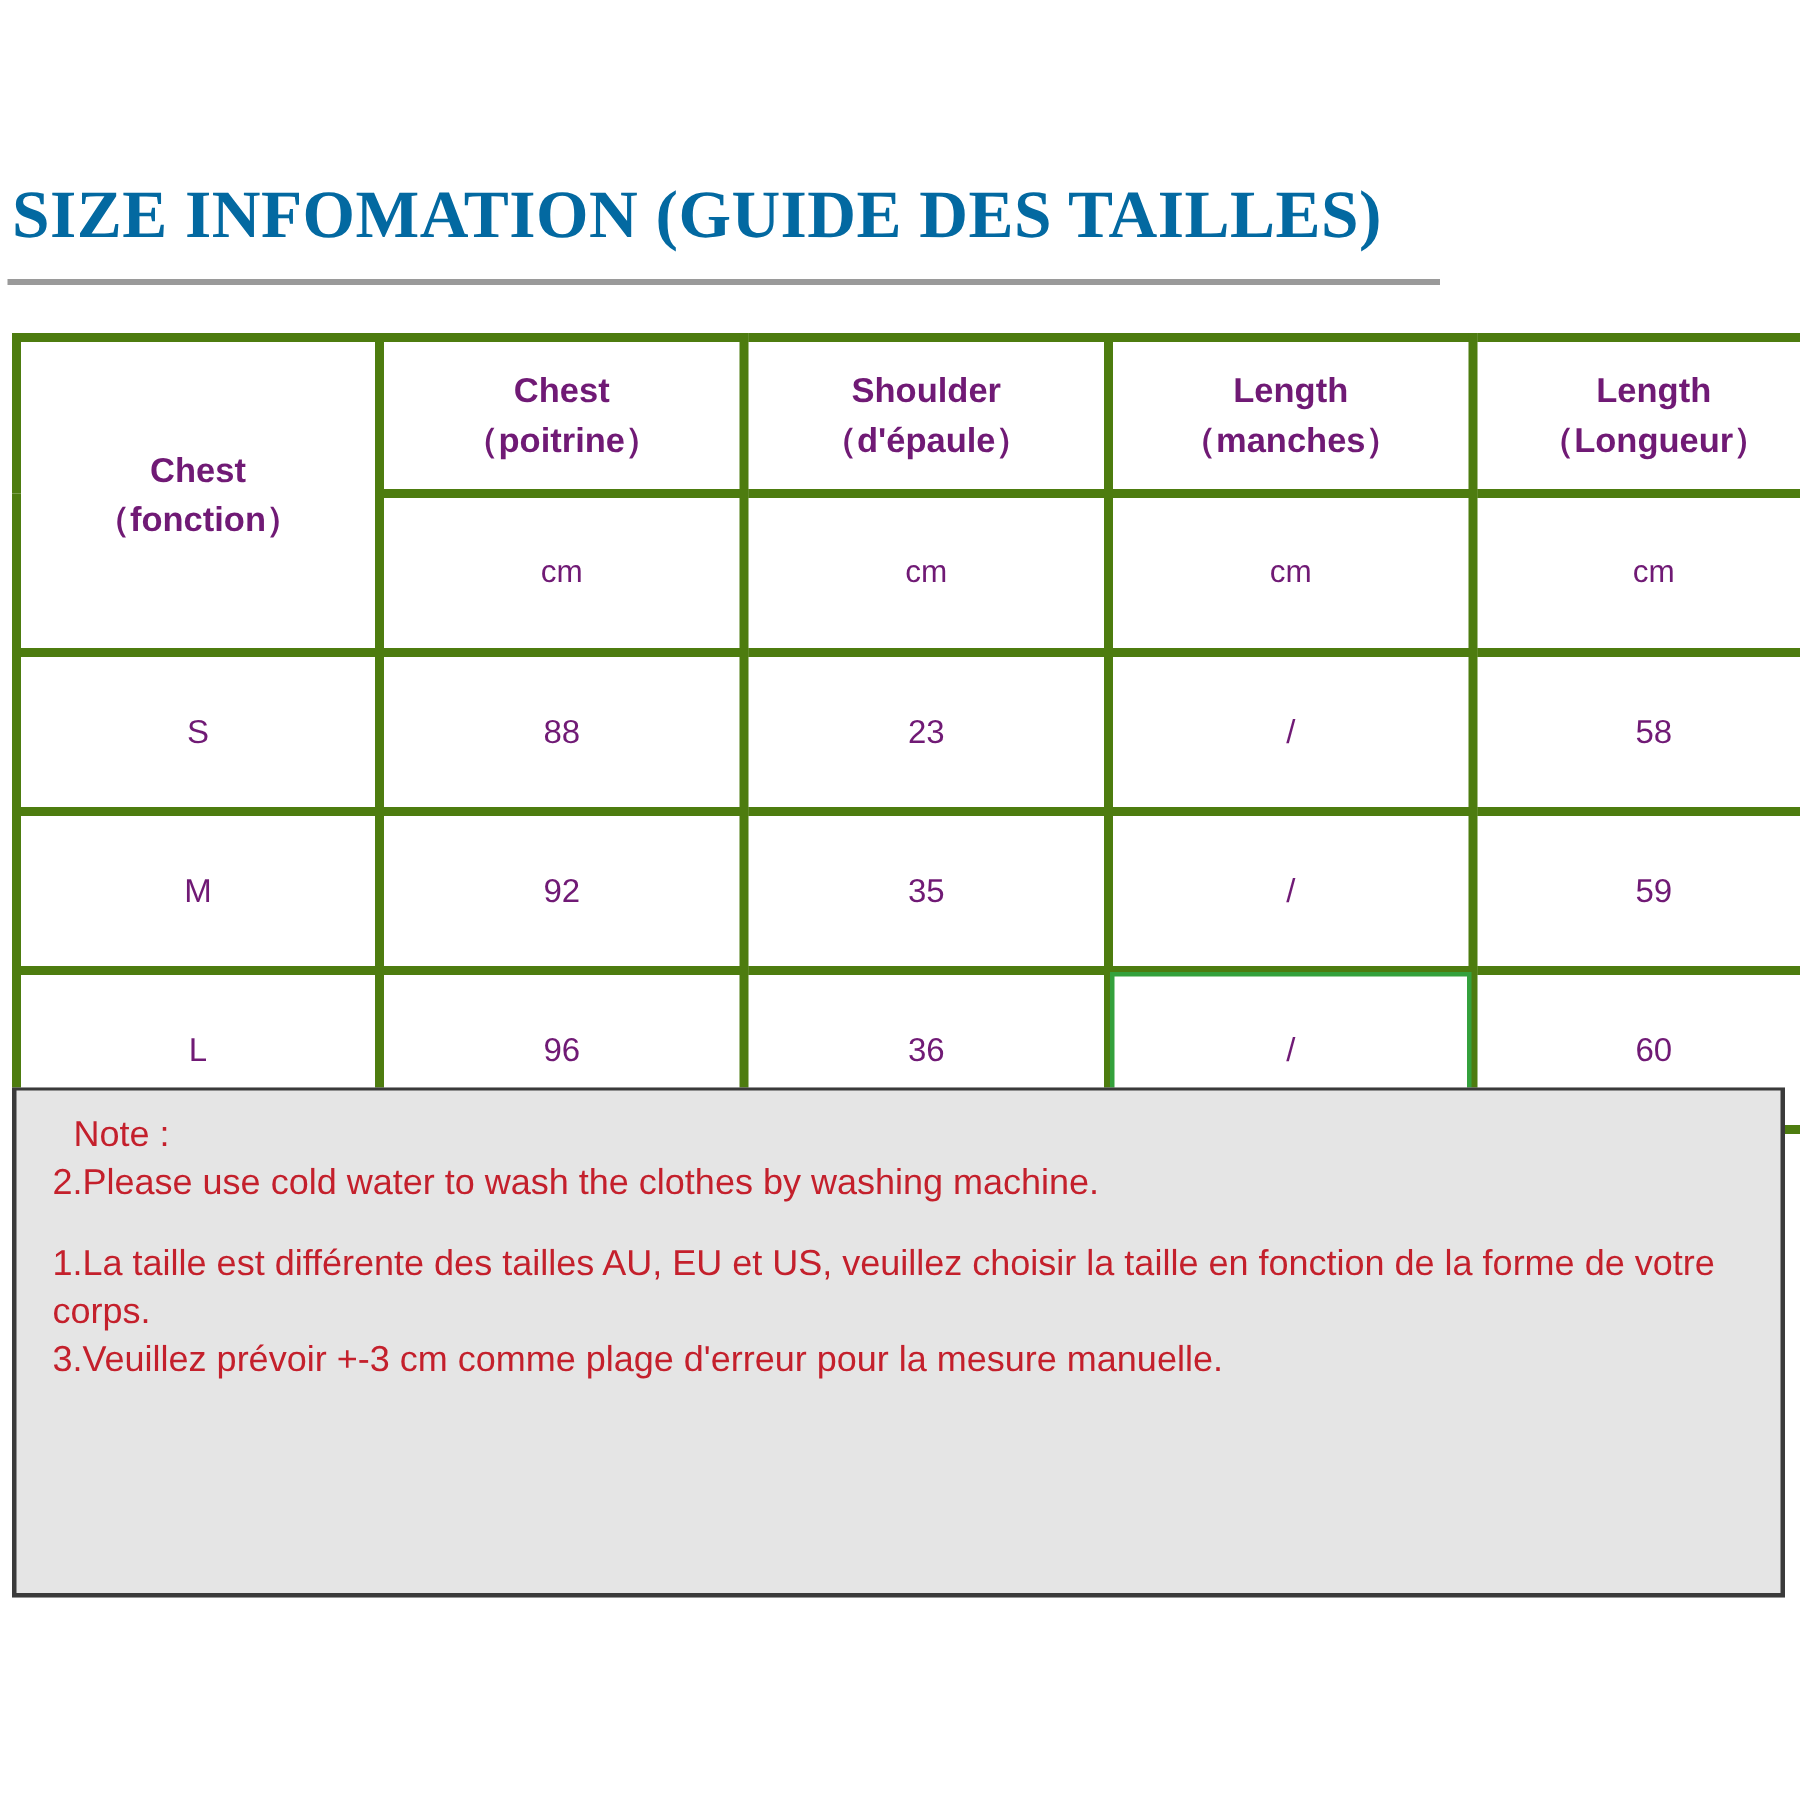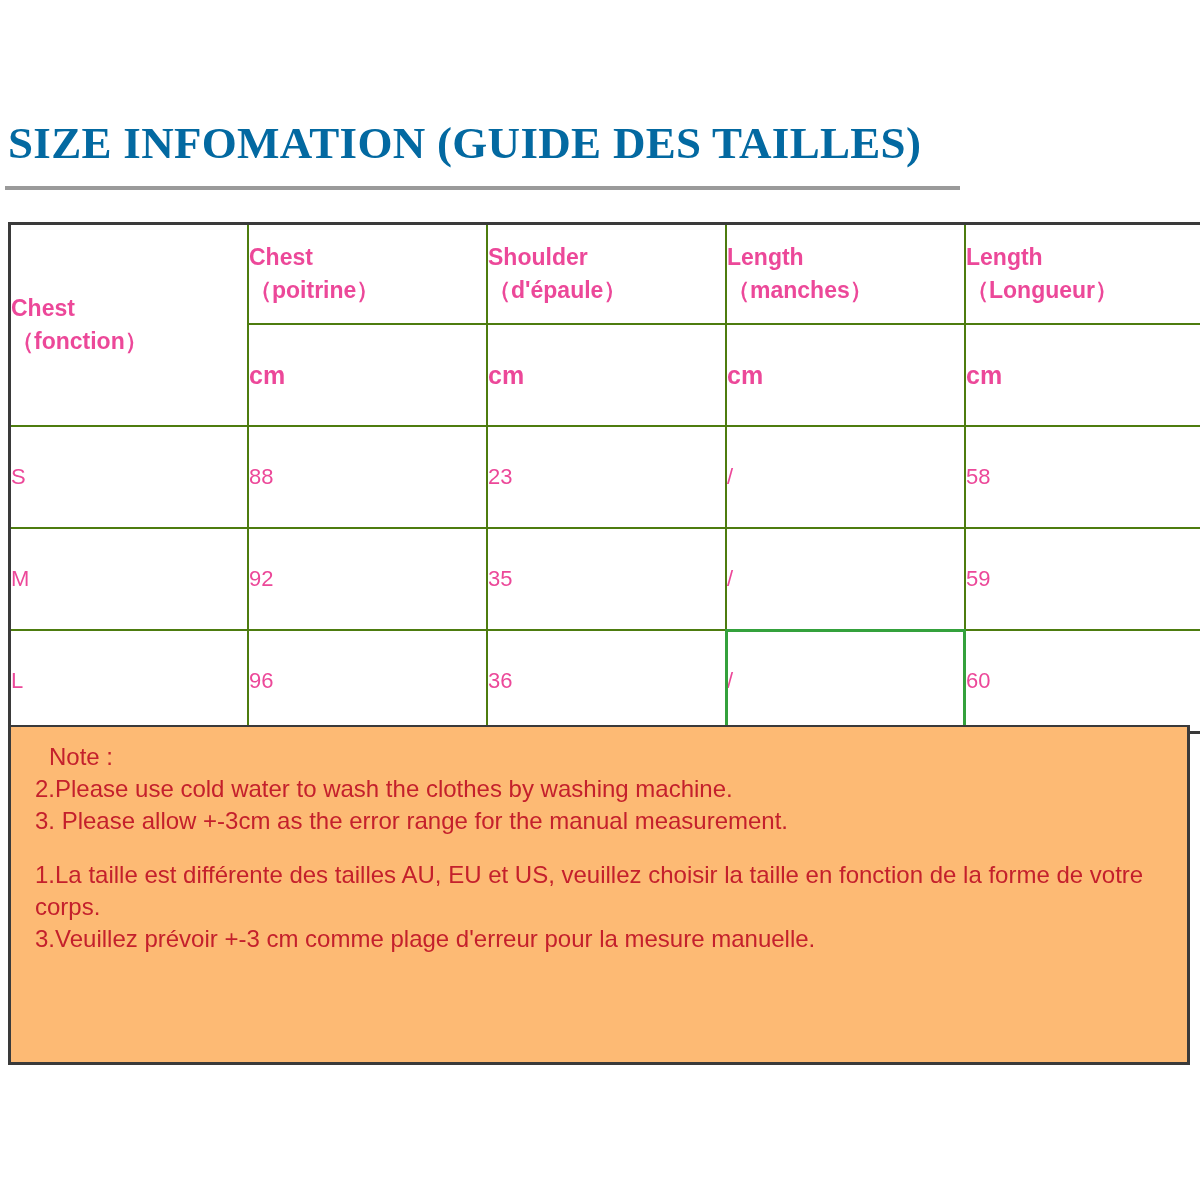--- a/index.html
+++ b/index.html
@@ -53,39 +53,39 @@
     position: absolute;
     left: 8px;
     top: 222px;
     width: 1182px;
     border-collapse: collapse;
     table-layout: fixed;
     border: 3px solid #3a3a3a;
   }
   .size-table td,
   .size-table th {
-    border: 2px solid #4d7c0f;
-    text-align: left;
+    border: 6px solid #4d7c0f;
+    text-align: center;
     vertical-align: middle;
-    color: #ec4899;
+    color: #701a75;
     padding: 0;
   }
   .col-size    { width: 236px; }
   .col-measure { width: 237px; }
   .col-last    { width: 235px; }
 
   .hdr-main {
     font-weight: bold;
     font-size: 23px;
     line-height: 33px;
     height: 98px;
   }
   .hdr-unit {
-    font-weight: bold;
-    font-size: 25px;
+    font-weight: normal;
+    font-size: 21px;
     height: 100px;
   }
   .hdr-size {
     font-weight: bold;
     font-size: 23px;
     line-height: 33px;
   }
   .data-row td {
     height: 100px;
     font-size: 22px;
@@ -116,21 +116,21 @@
   
   .notes {
     position: absolute;
     left: 8px;
     top: 725px;
     width: 1182px;
     height: 340px;
     border: 3px solid #3a3a3a;
     border-top: 2px solid #3a3a3a;
     box-sizing: border-box;
-    background: #fdba74;
+    background: #e5e5e5;
     padding: 14px 18px 0 24px;
   }
   .note-line {
     color: #c4202c;
     font-size: 24px;
     line-height: 32px;
     font-weight: normal;
     white-space: pre-wrap;
   }
   .note-heading {
@@ -206,19 +206,18 @@
         </span>
       </td>
       <td>60</td>
     </tr>
   </tbody>
     </table>
 
   <div class="notes">
     <div class="note-line note-heading">Note :</div>
     <div class="note-line">2.Please use cold water to wash the clothes by washing machine.</div>
-    <div class="note-line">3. Please allow +-3cm as the error range for the manual measurement.</div>
     <div class="note-gap"></div>
     <div class="note-line">1.La taille est différente des tailles AU, EU et US, veuillez choisir la taille en fonction de la forme de votre corps.</div>
     <div class="note-line">3.Veuillez prévoir +-3 cm comme plage d'erreur pour la mesure manuelle.</div>
   </div>
 
 </div>
 
 </body></html>

